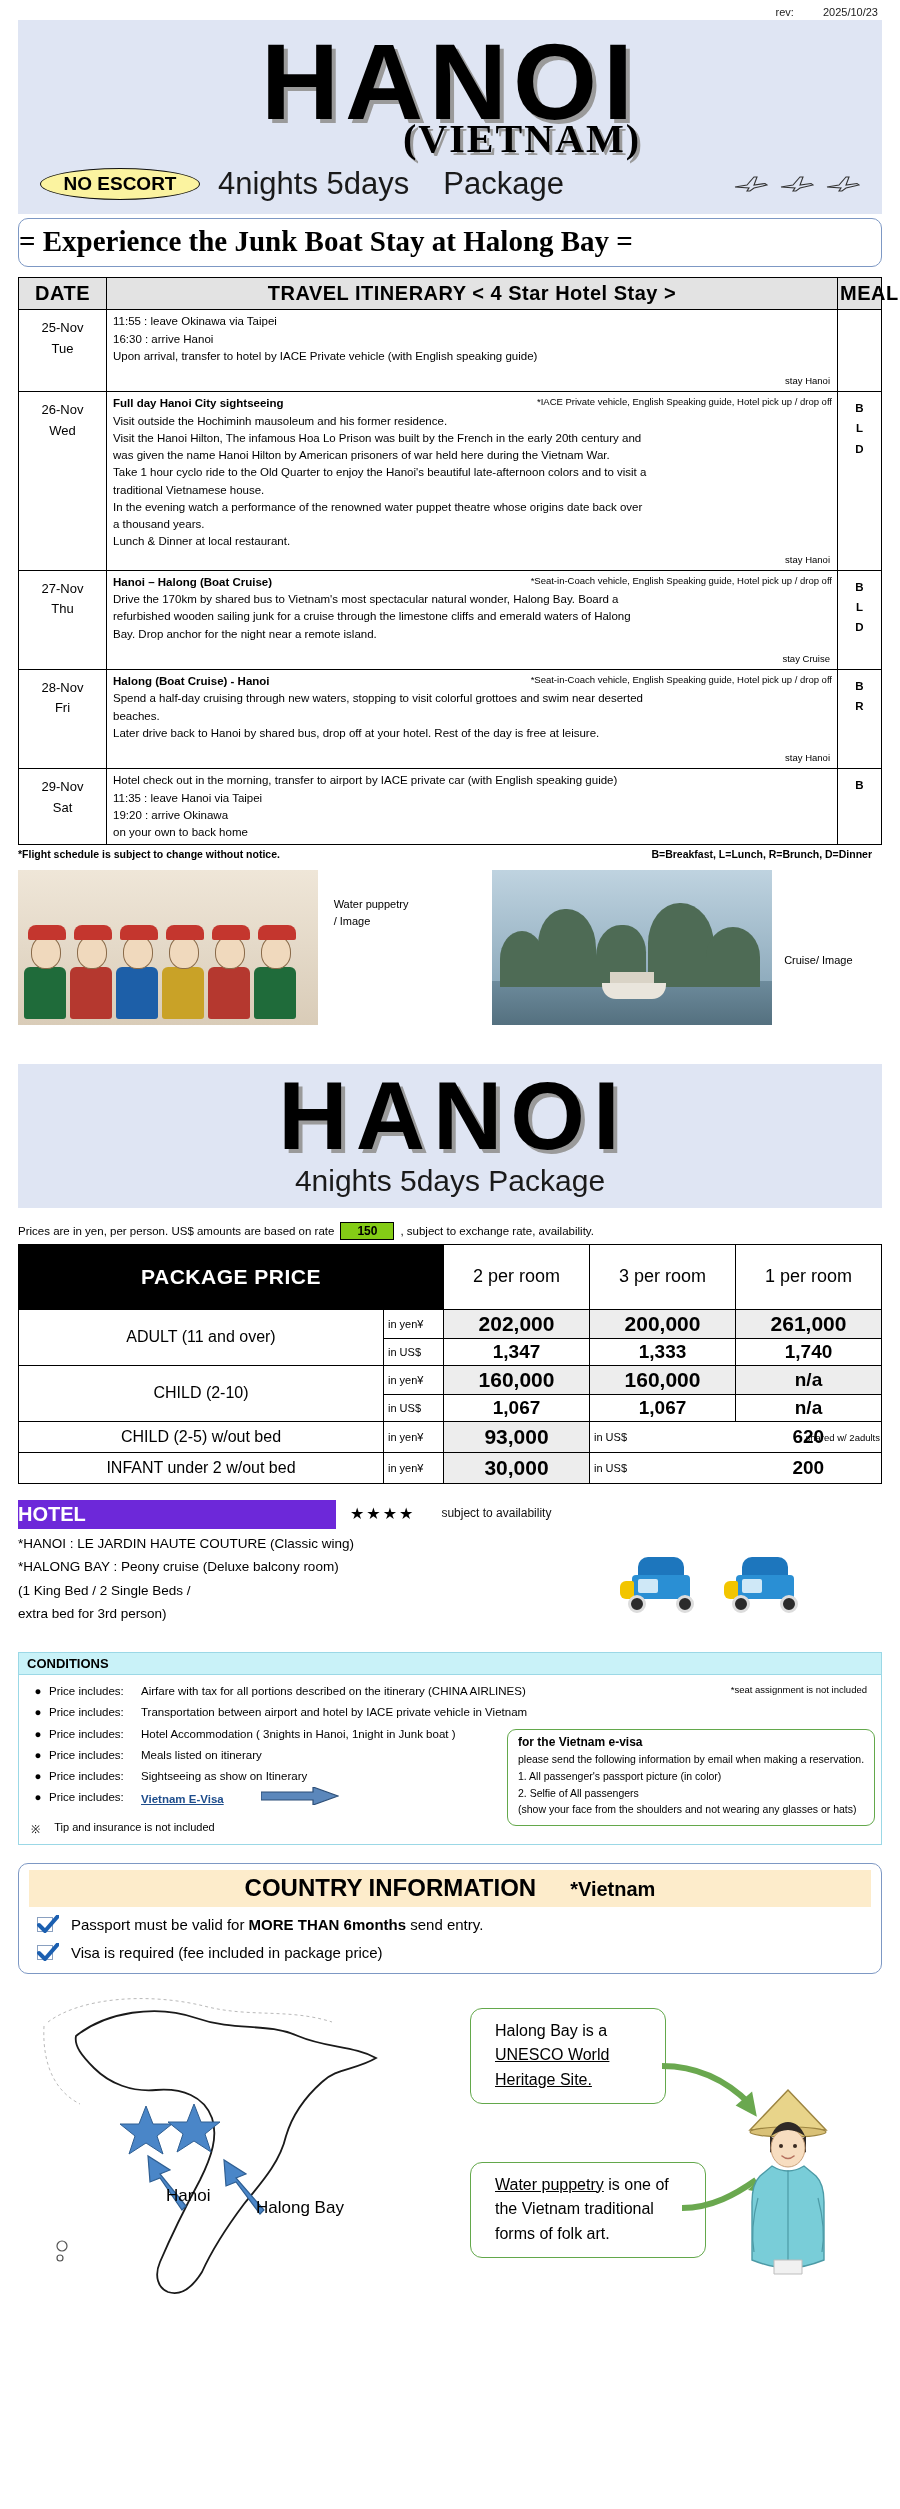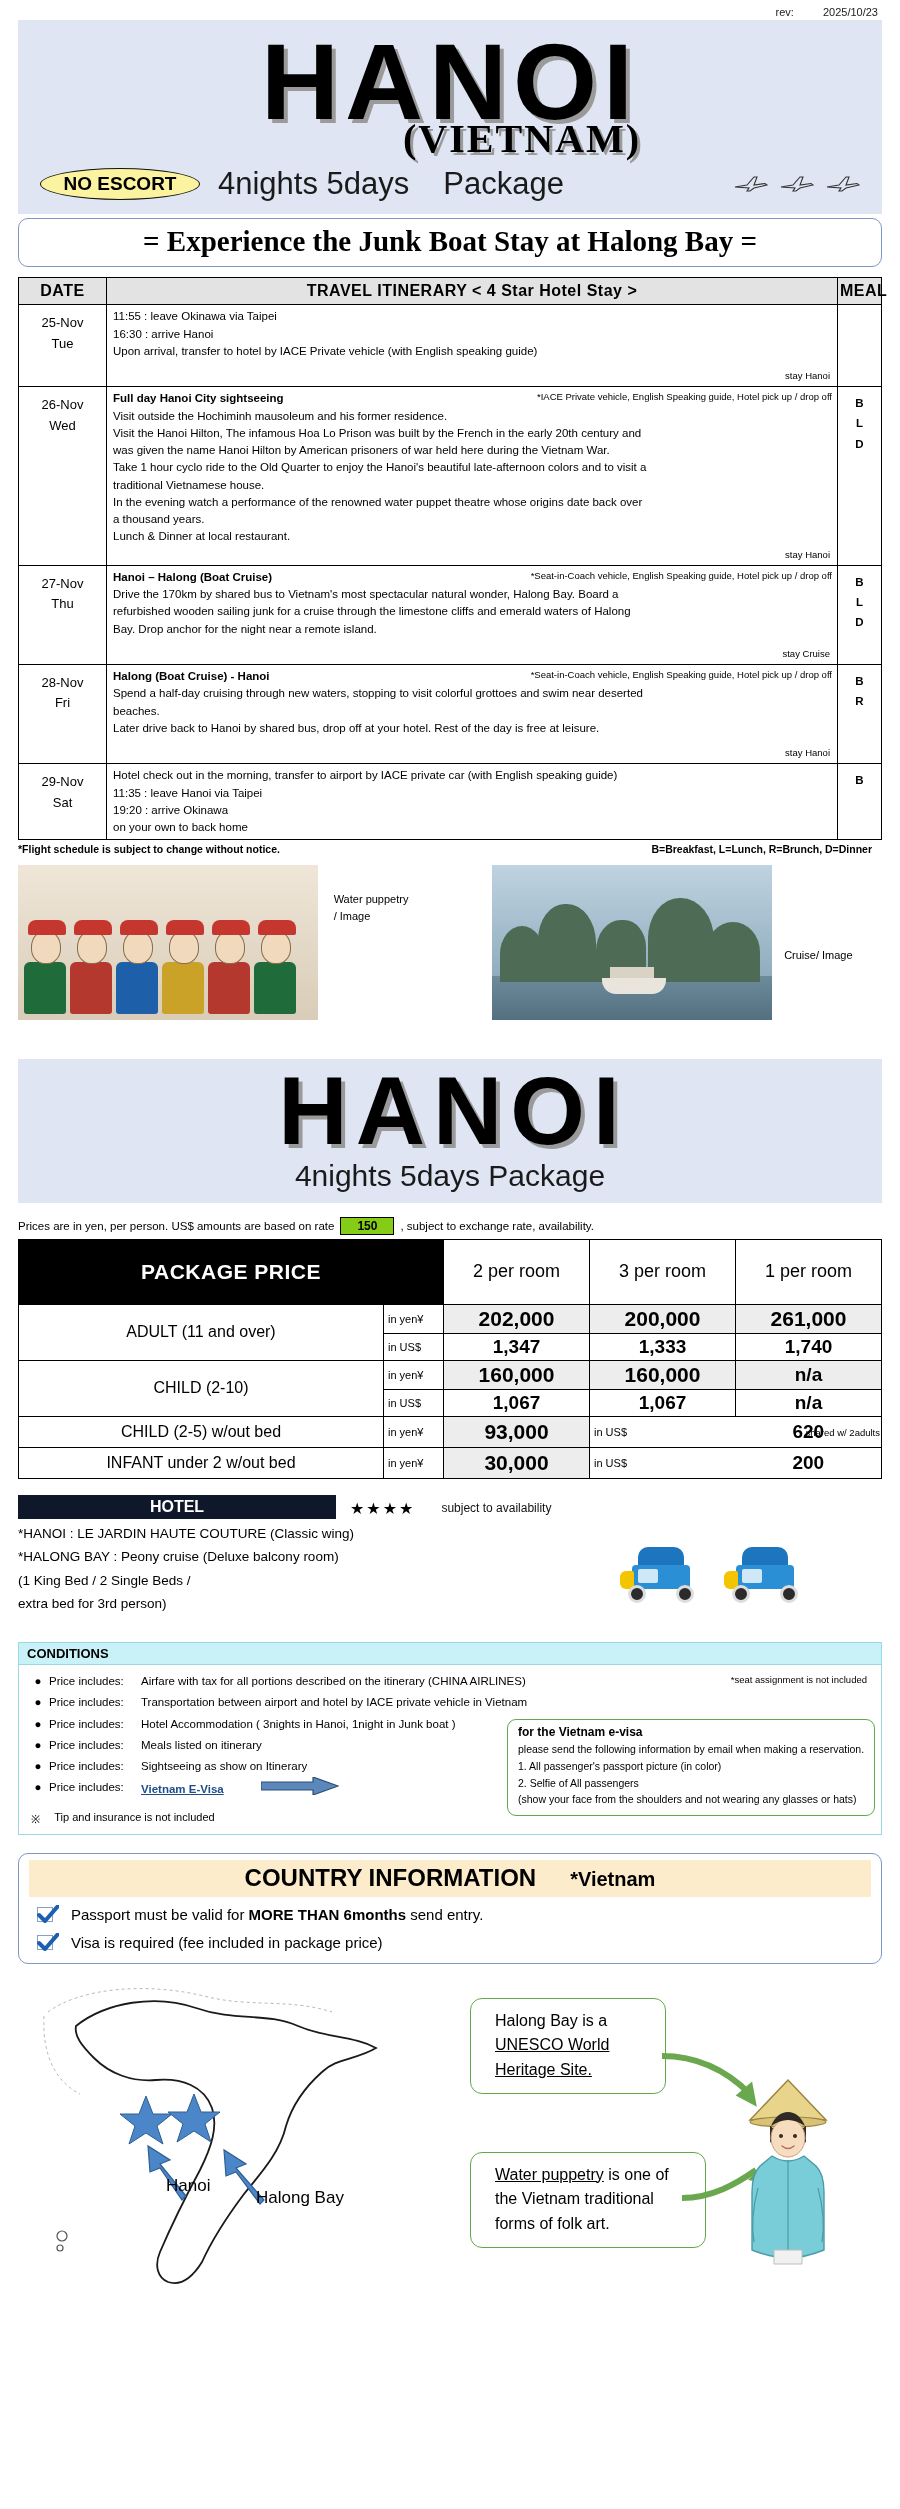--- a/index.html
+++ b/index.html
@@ -65,42 +65,41 @@
   .hero-pkg .gap { display:inline-block; width: 34px; }
   .planes { display:flex; gap: 12px; padding-right: 8px; color:#333; }
   .planes svg { display:block; }
 
   
   .exp-bar {
     margin: 4px 18px 10px 18px;
     border: 1.6px solid #7d98c4;
     border-radius: 10px;
     background: #fff;
-    text-align:center;
     font-family: "Liberation Serif", serif;
     font-weight: bold;
     font-size: 29px;
     padding: 6px 0 8px 0;
     letter-spacing: 0px;
   }
 
   
   .itin {
     margin: 0 18px;
     border-collapse: collapse;
     width: calc(100% - 36px);
     table-layout: fixed;
   }
   .itin th, .itin td {
     border: 1px solid #000;
     vertical-align: top;
   }
   .itin thead th {
     background: #e3e3e3;
-    font-size: 16px;
+    font-size: 20px;
     font-weight: bold;
     text-align:center;
     padding: 4px 2px;
     letter-spacing: 0.5px;
   }
   .col-date { width: 88px; }
   .col-meal { width: 44px; }
   td.date-cell {
     text-align:center; font-size: 13px; padding: 8px 2px; line-height: 1.55;
   }
@@ -187,22 +186,22 @@
   .amt { text-align:center; font-weight:bold; font-size: 21px; padding: 2px 6px; }
   .amt.shade { background:#ededed; }
   .amt.small { font-size: 19px; }
   .na { text-align:center; font-weight:bold; font-size: 19px; }
   .w-unit { width: 60px; }
   .w-col { width: 146px; }
 
   
   .hotel-wrap { margin: 16px 18px 0 18px; position: relative; }
   .hotel-hdr { display:flex; align-items:stretch; }
-  .hotel-hdr .blk { background:#0f172a; color:#fff; font-weight:bold; font-size: 16px;
-    width: 318px; text-align:center; padding: 3px 0; }
+  .hotel-hdr .blk { background:#6d28d9; color:#fff; font-weight:bold; font-size: 20px;
+    width: 318px; padding: 3px 0; }
   .hotel-hdr .stars { font-size: 16px; padding: 4px 0 0 14px; letter-spacing: 2px; }
   .hotel-hdr .avail { font-size: 12px; padding: 6px 0 0 26px; color:#111; }
   .hotel-body { font-size: 13.5px; line-height: 1.75; padding-top: 3px; position:relative; }
 
   
   .tuktuks { position:absolute; right: 78px; top: 26px; display:flex; gap: 26px; }
   .tuk { width: 78px; height: 58px; position:relative; }
   .tuk .roof { position:absolute; top:2px; left:16px; width:46px; height:20px;
     background:#1d76bd; border-radius: 10px 10px 0 0; }
   .tuk .cab { position:absolute; top:20px; left:10px; width:58px; height:24px;

